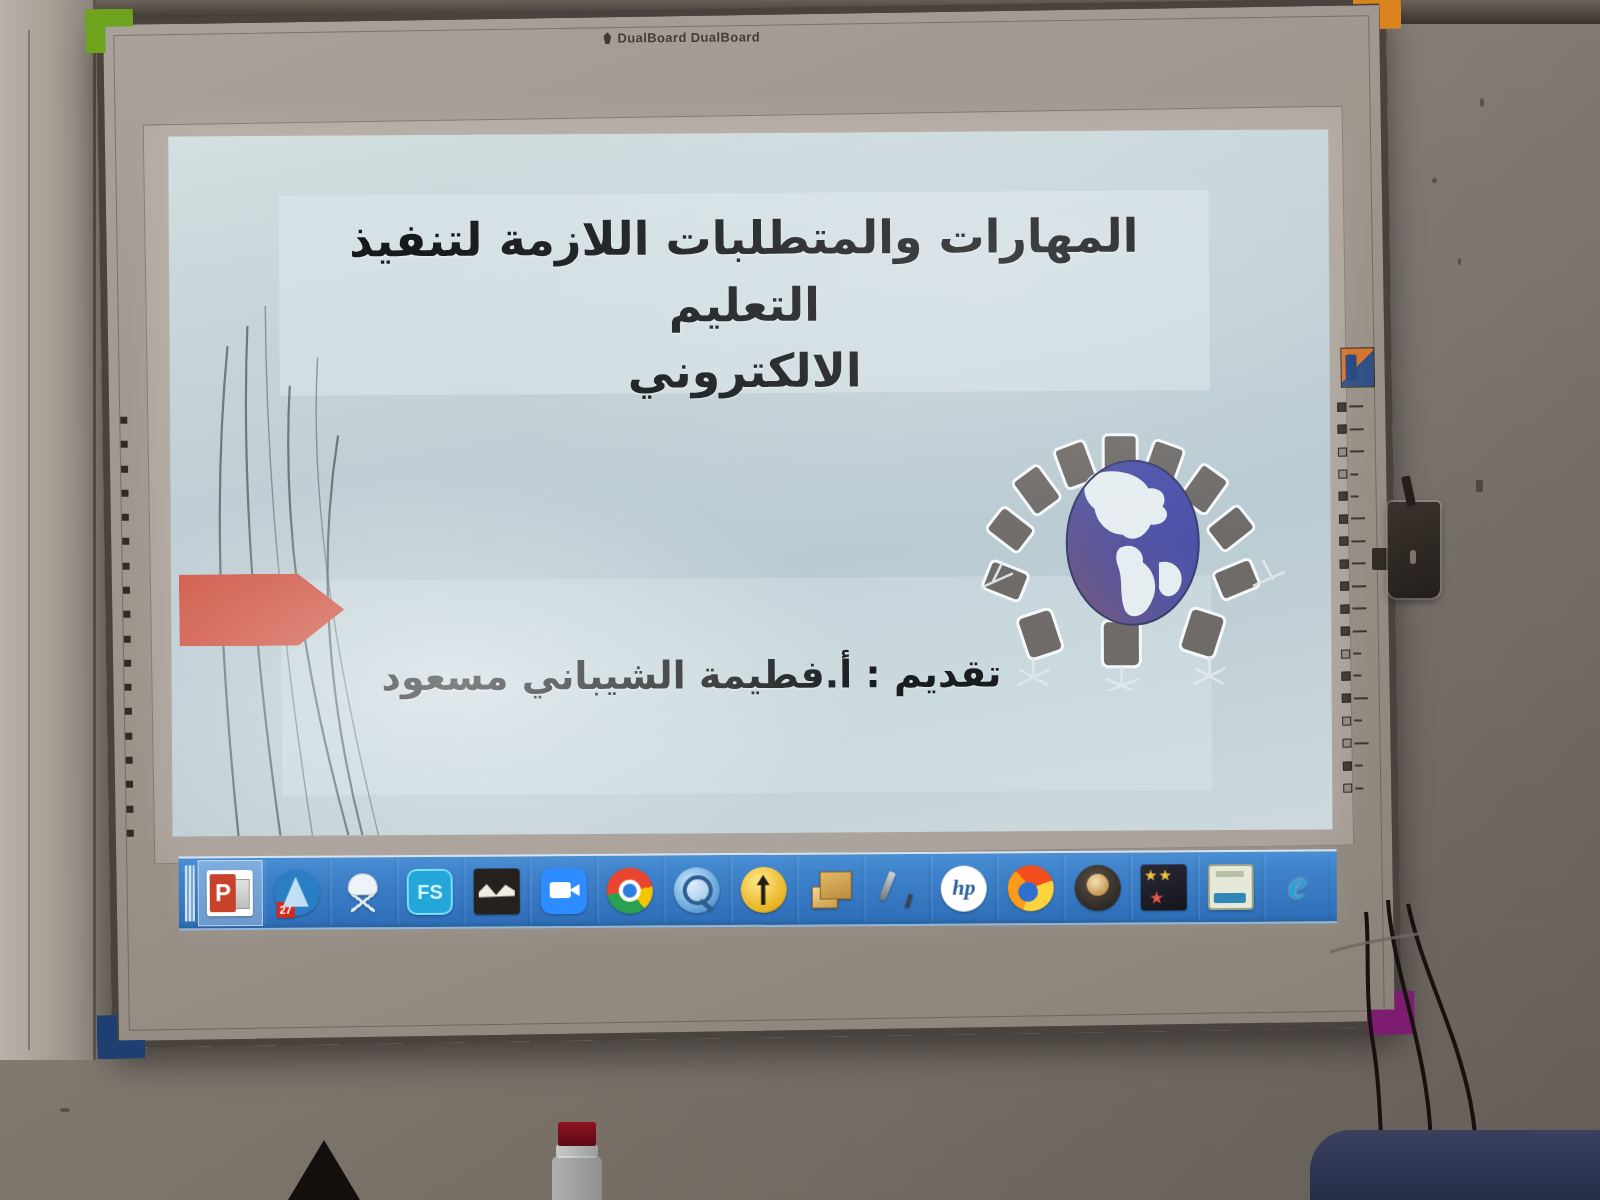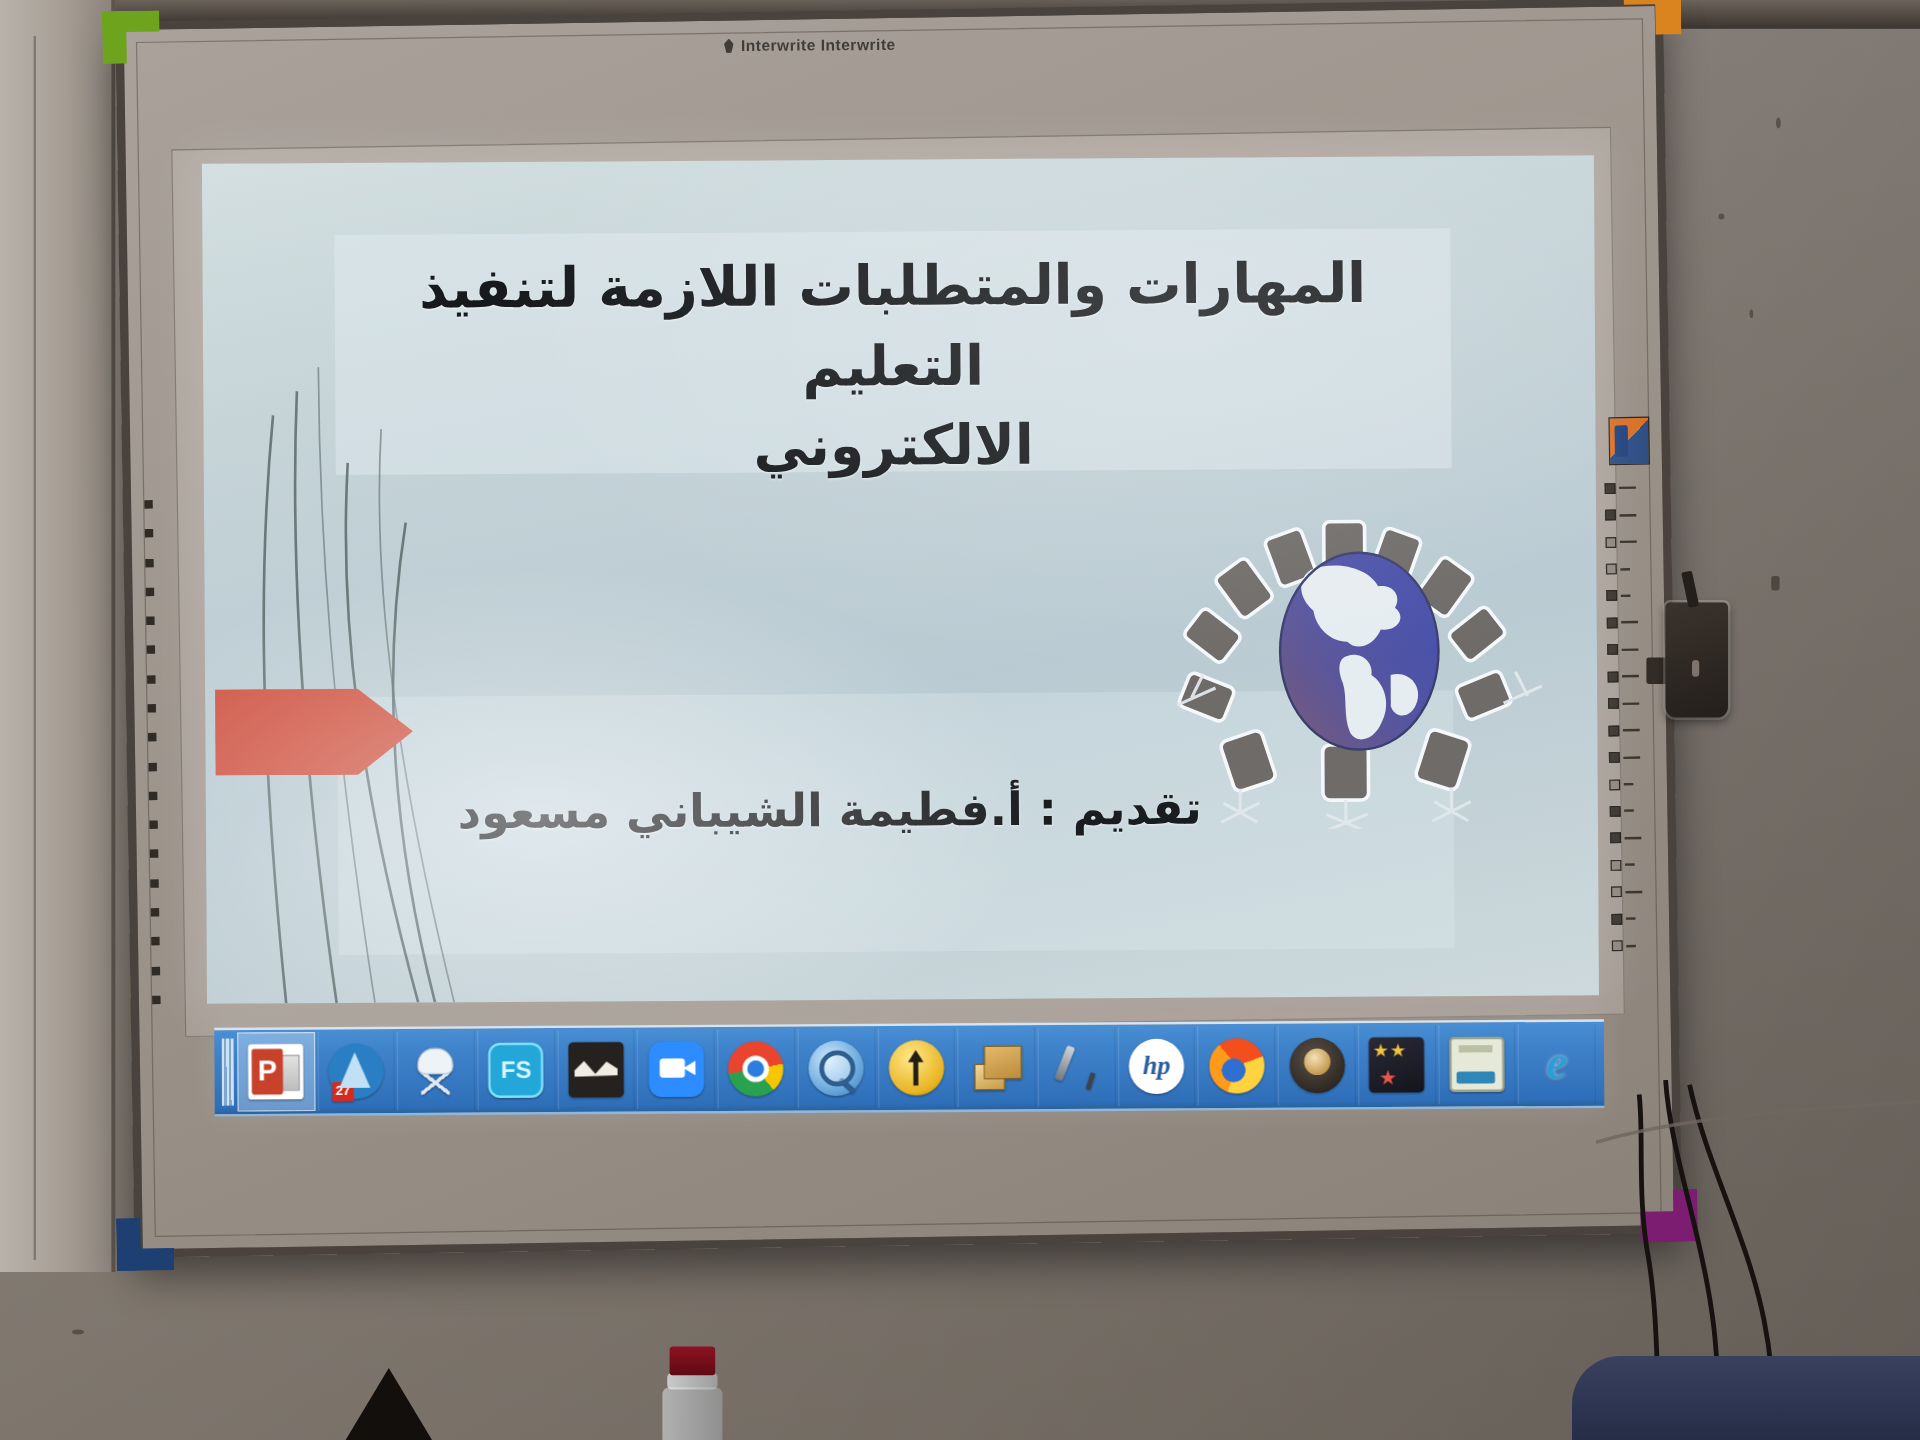--- a/index.html
+++ b/index.html
@@ -373,21 +373,21 @@
   <div class="wall-speck" style="left:1458px;top:258px;width:3px;height:7px;"></div>
   <div class="wall-speck" style="left:60px;top:1108px;width:10px;height:4px;"></div>
   <div id="wall-notch"></div>
 
   <div id="board-wrap">
     <div id="board-frame">
       <div id="board-inner-shadow"></div>
 
       <div id="board-brand">
         <span class="pen"></span>
-        <span>Interwrite Interwrite</span>
+        <span>DualBoard DualBoard</span>
       </div>
 
       <div id="board-surface"></div>
 
       <div id="strip-logo"></div>
       <div id="tool-strip-right">
         <div class="tsrow">
             <span class="tsbox"></span>
             <span class="tsline"></span>
           </div>

